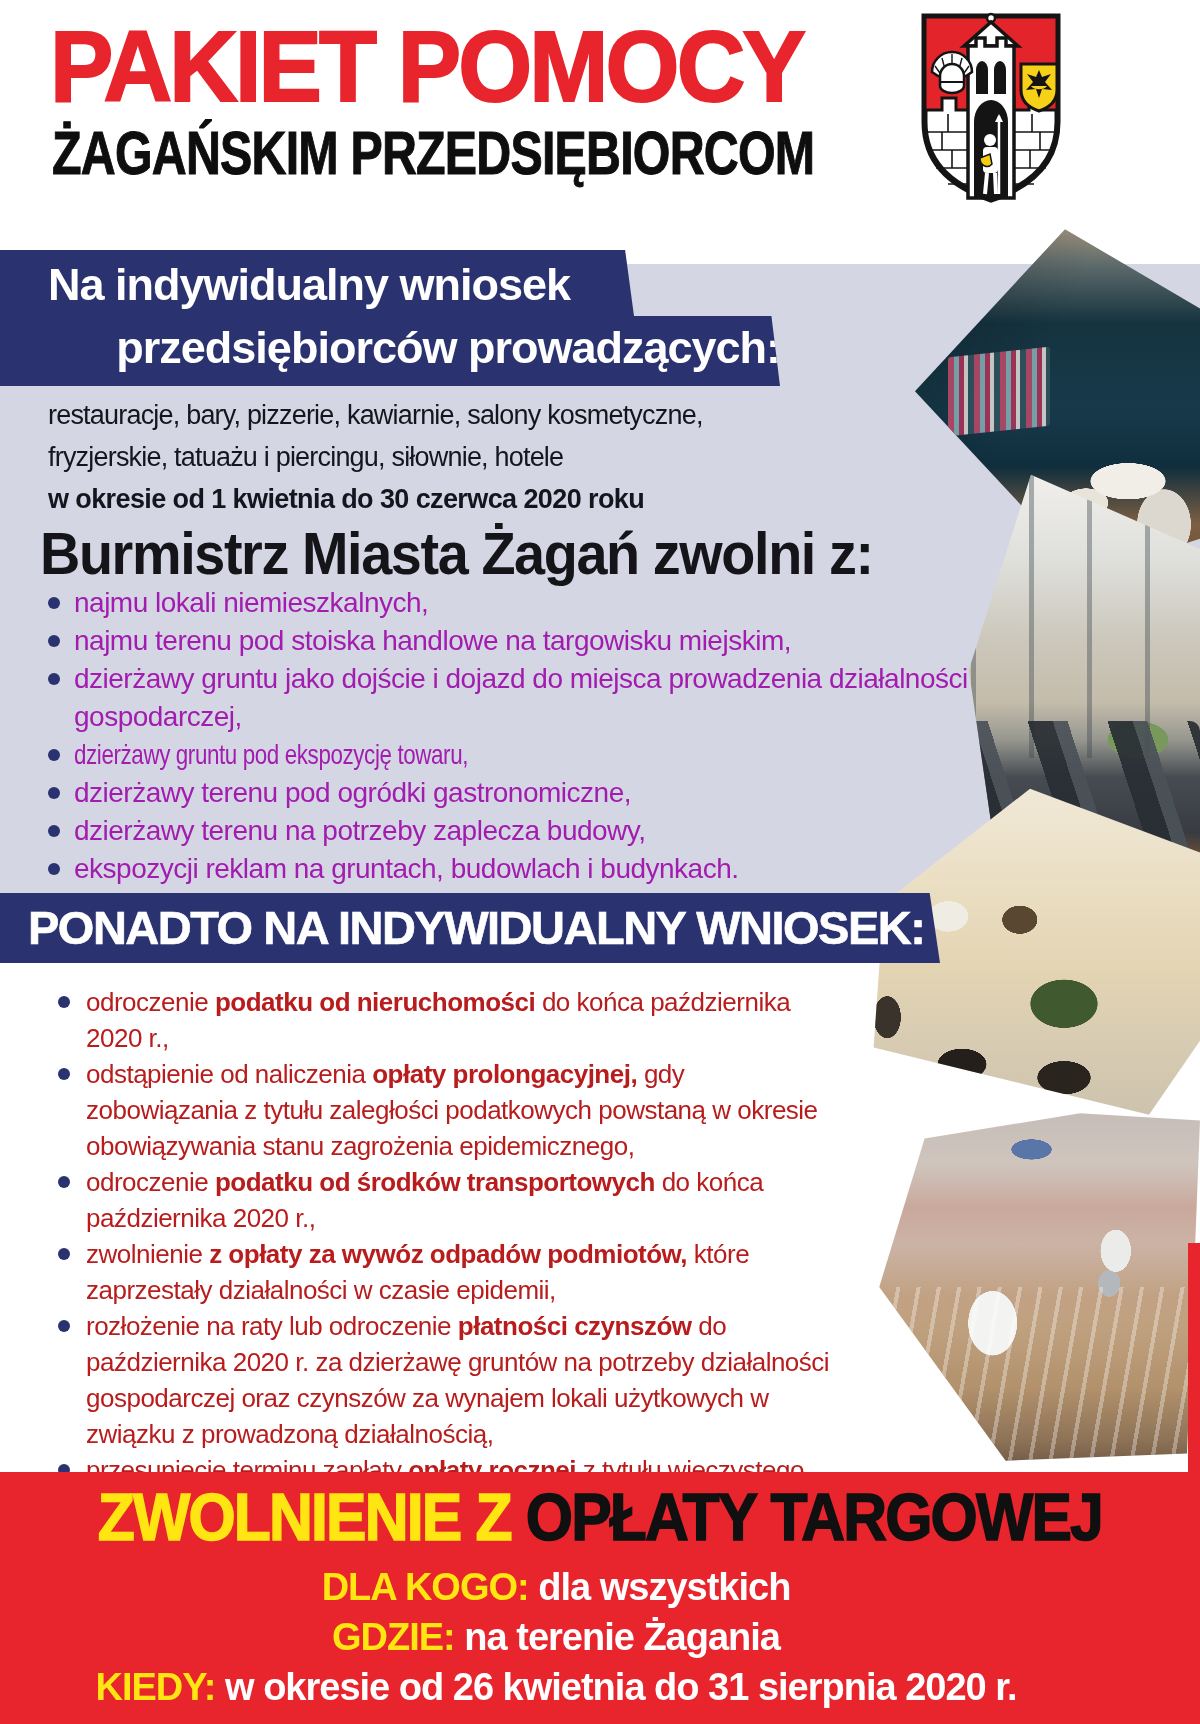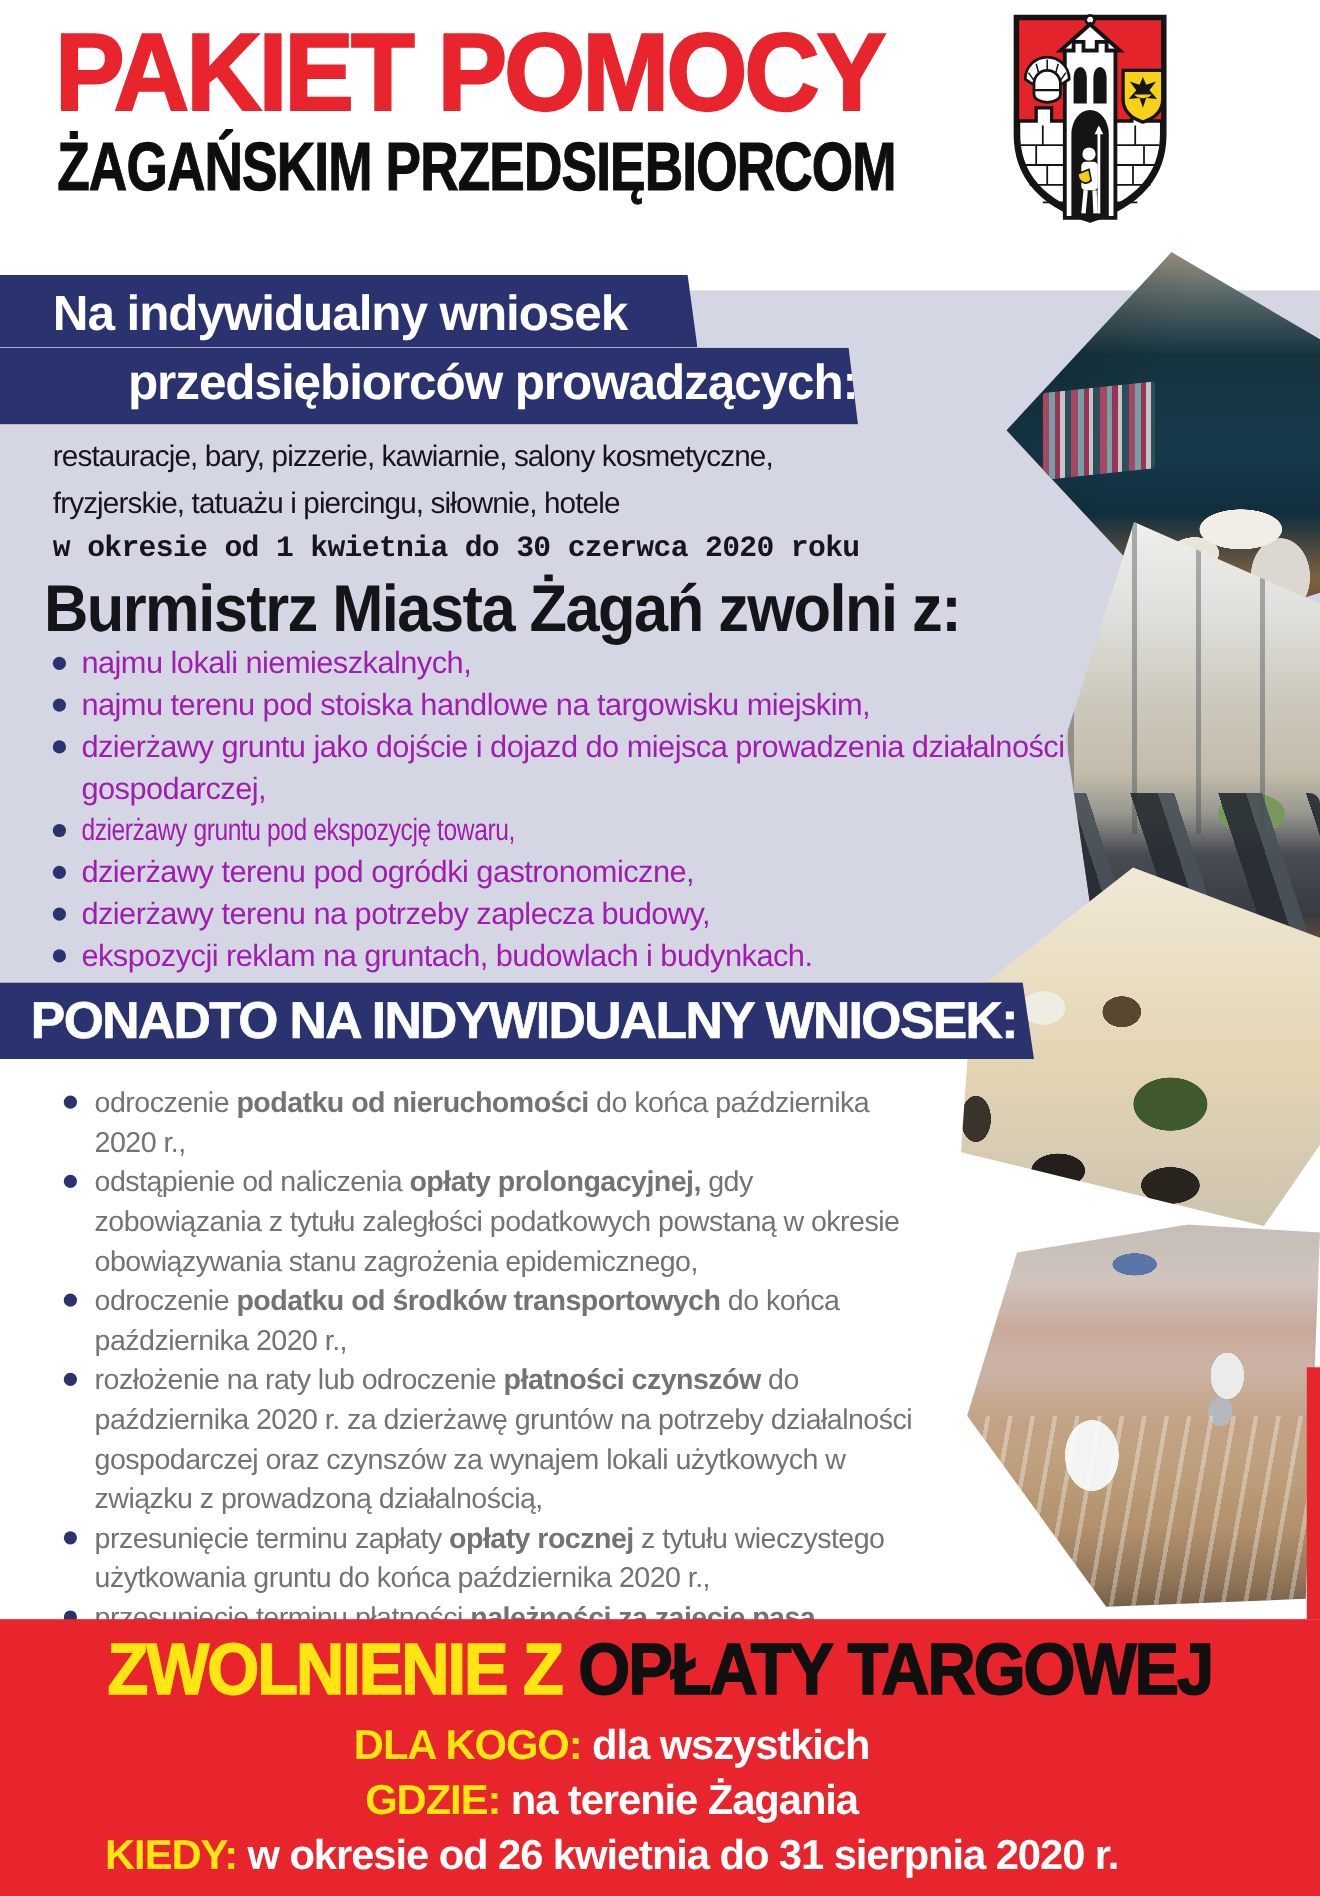--- a/index.html
+++ b/index.html
@@ -36,21 +36,21 @@
   #bar2{top:316px;width:780px;height:70px;clip-path:polygon(0 0,98.9% 0,100% 100%,0 100%);}
   .bar-text{
     display:block;padding-left:48px;color:#fff;font-weight:bold;font-size:45px;
     letter-spacing:-1px;white-space:nowrap;
   }
   #bar1 .bar-text{line-height:70px;}
   #bar2 .bar-text{line-height:64px;text-align:right;}
 
   
   #intro{left:48px;top:394px;width:840px;font-size:27px;line-height:42px;letter-spacing:-.8px;color:#15151d;}
-  #intro .period{font-weight:bold;letter-spacing:-.6px;font-family:Liberation Mono, monospace;}
+  #intro .period{font-weight:bold;letter-spacing:-.6px;}
 
   
   #burmistrz{
     left:40px;top:524px;font-size:60px;line-height:1;font-weight:bold;color:#141419;
     letter-spacing:-1.5px;white-space:nowrap;transform:scaleX(.93);transform-origin:0 0;
   }
   ul.blist{list-style:none;margin:0;padding:0;}
   #list1{left:46px;top:584px;width:1000px;font-size:28px;line-height:38px;letter-spacing:-.5px;color:#a21caf;}
   #list1 li{position:relative;padding-left:28px;}
   #list1 li::before{
@@ -61,21 +61,21 @@
   }
 
   
   #banner2{
     left:0;top:893px;width:940px;height:70px;background:var(--navy);
     clip-path:polygon(0 0,98.9% 0,100% 100%,0 100%);
   }
   #banner2 .bar-text{padding-left:28px;font-size:47px;line-height:70px;letter-spacing:-1.5px;-webkit-text-stroke:.6px #fff;}
 
   
-  #list2{left:42px;top:984px;width:800px;font-size:26px;line-height:36px;letter-spacing:-.5px;color:#737373;}
+  #list2{left:42px;top:984px;width:800px;font-size:26px;line-height:36px;letter-spacing:-.5px;color:#b91c1c;}
   #list2 li{position:relative;padding-left:44px;margin:0;}
   #list2 li::before{
     content:"";position:absolute;left:16px;top:12px;width:12px;height:12px;border-radius:50%;background:var(--navy);
   }
   #list2 b{font-weight:bold;}
 
   
   #footer{left:0;top:1472px;width:1200px;height:252px;background:var(--red);}
   #f-headline{
     left:0;top:1484px;width:1200px;text-align:center;font-size:66px;line-height:1;font-weight:bold;
@@ -253,20 +253,21 @@
   </ul>
 
 <div class="abs" id="banner2">
   <span class="bar-text">PONADTO NA INDYWIDUALNY WNIOSEK:</span>
 </div>
 
 <ul class="abs blist" id="list2">
     <li><span>odroczenie </span><b>podatku od nieruchomości</b><span> do końca października 2020 r.,</span></li>
     <li><span>odstąpienie od naliczenia </span><b>opłaty prolongacyjnej,</b><span> gdy zobowiązania z tytułu zaległości podatkowych powstaną w okresie obowiązywania stanu zagrożenia epidemicznego,</span></li>
     <li><span>odroczenie </span><b>podatku od środków transportowych</b><span> do końca października 2020 r.,</span></li>
+    <li><span>zwolnienie </span><b>z opłaty za wywóz odpadów podmiotów,</b><span> które zaprzestały działalności w czasie epidemii,</span></li>
     <li><span>rozłożenie na raty lub odroczenie </span><b>płatności czynszów</b><span> do października 2020 r. za dzierżawę gruntów na potrzeby działalności gospodarczej oraz czynszów za wynajem lokali użytkowych w związku z prowadzoną działalnością,</span></li>
     <li><span>przesunięcie terminu zapłaty </span><b>opłaty rocznej</b><span> z tytułu wieczystego użytkowania gruntu do końca października 2020 r.,</span></li>
     <li><span>przesunięcie terminu płatności </span><b>należności za zajęcie pasa drogowego</b><span> do końca października 2020 r.</span></li>
   </ul>
 
 <div class="abs" id="footer"></div>
 <div class="abs" id="f-headline">
   <span class="hl-in"><span class="yel">ZWOLNIENIE Z</span><span class="blk"> OPŁATY TARGOWEJ</span></span>
 </div>
 <div class="abs" id="f-rows">

